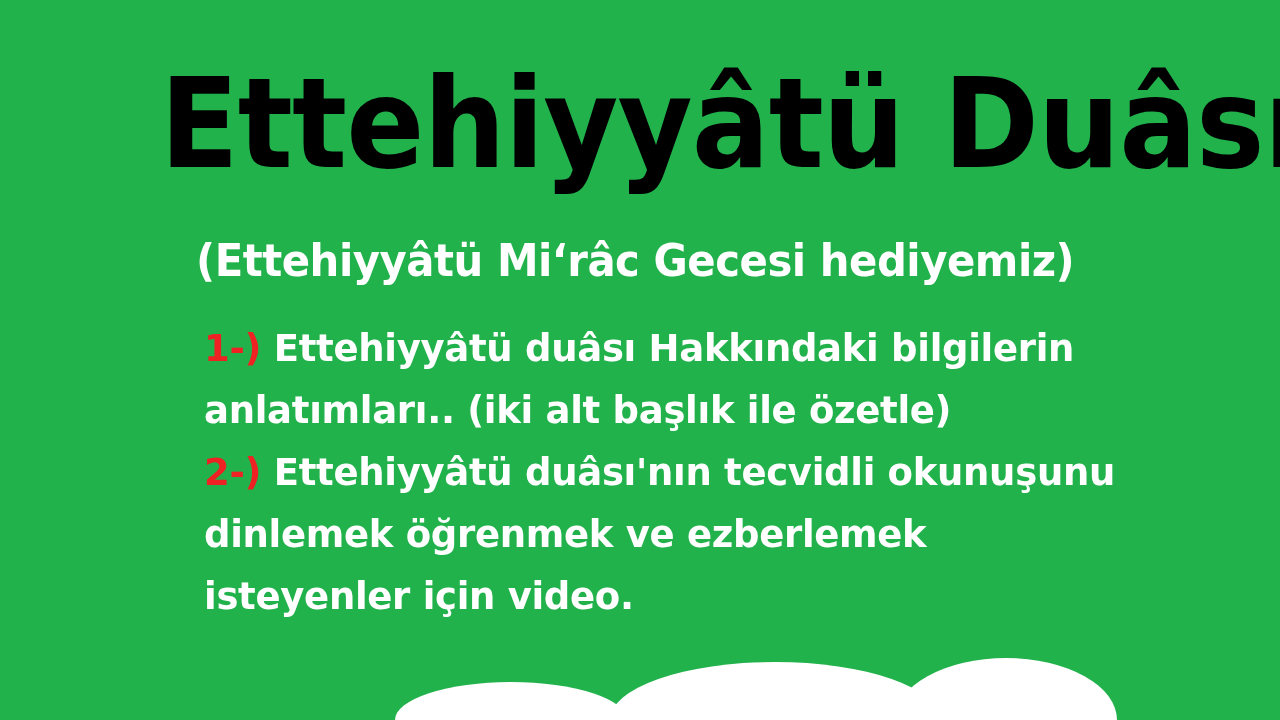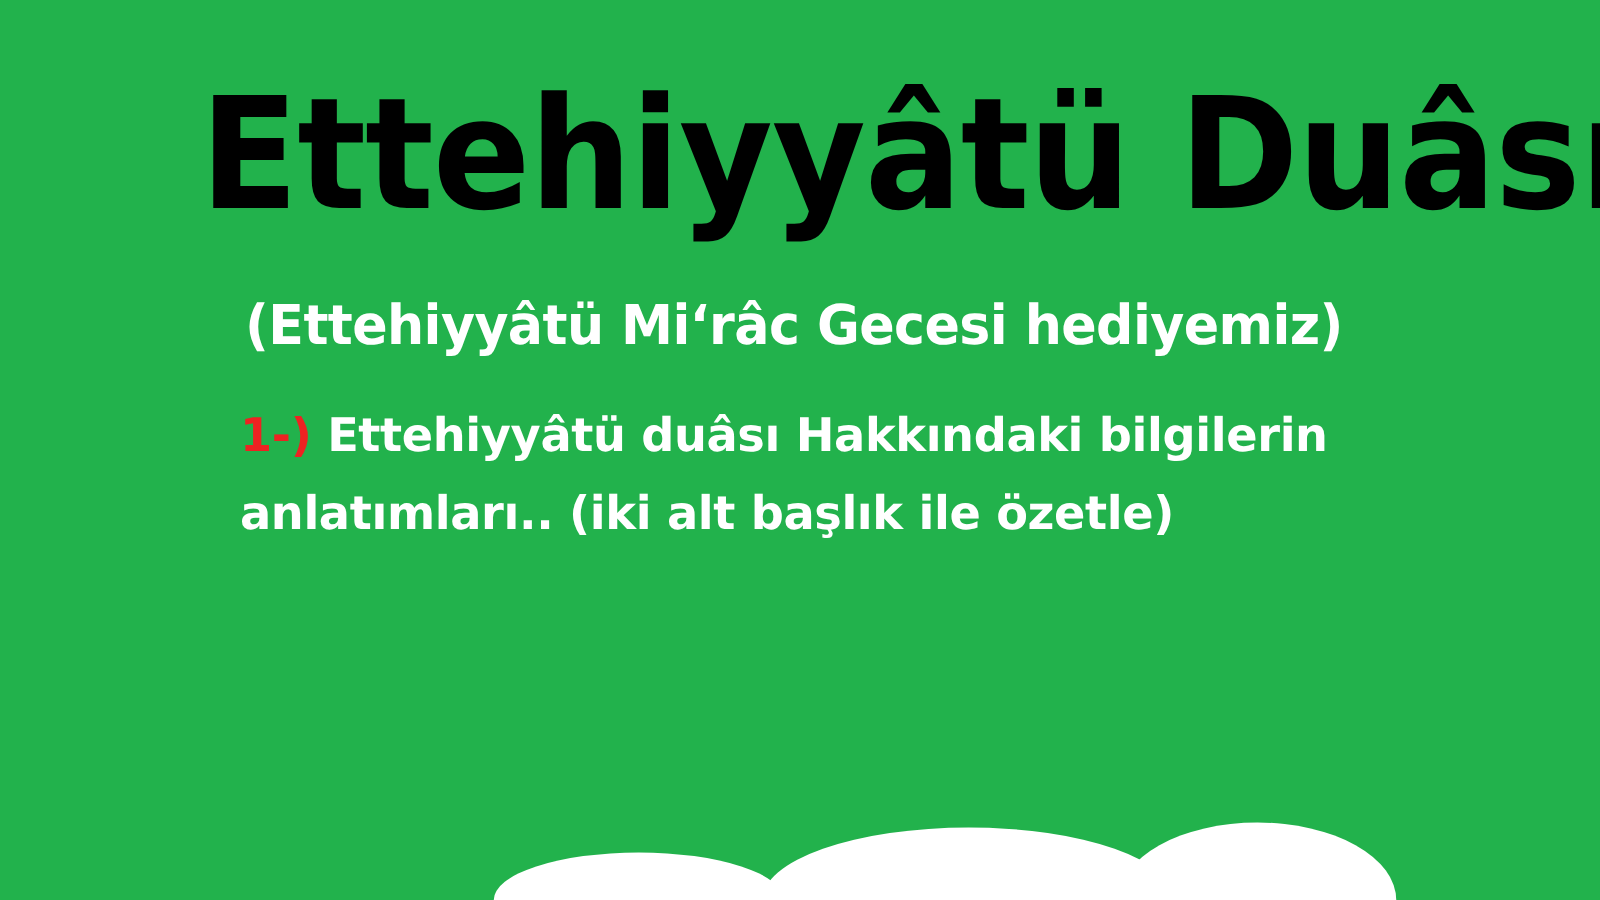--- a/index.html
+++ b/index.html
@@ -84,21 +84,21 @@
     line-height: 1.15;
     letter-spacing: -0.5px;
     transform: scaleX(0.95);
     transform-origin: left center;
     white-space: nowrap;
   }
 
   
   #body-text {
     position: absolute;
-    left: 192px;
+    left: 204px;
     top: 318px;
     width: 930px;
     color: #ffffff;
     font-family: "DejaVu Sans", "Liberation Sans", sans-serif;
     font-size: 37px;
     font-weight: 700;
     line-height: 62px;
     letter-spacing: -0.3px;
   }
   .body-item {
@@ -118,20 +118,23 @@
 <div id="poster">
 
   <h1 id="title">Ettehiyyâtü Duâsı</h1>
 
   <p id="subtitle">(Ettehiyyâtü Mi‘râc Gecesi hediyemiz)</p>
 
   <div id="body-text">
     <p class="body-item">
       <span class="marker">1-)</span><span class="body-content"> Ettehiyyâtü duâsı Hakkındaki bilgilerin anlatımları.. (iki alt başlık ile özetle)</span>
     </p>
+    <p class="body-item">
+      <span class="marker">2-)</span><span class="body-content"> Ettehiyyâtü duâsı'nın tecvidli okunuşunu dinlemek öğrenmek ve ezberlemek isteyenler için video.</span>
+    </p>
   </div>
 
   <div id="bottom-shapes">
     <div class="arc" id="arc-left"></div>
     <div class="arc" id="arc-center"></div>
     <div class="arc" id="arc-right"></div>
   </div>
 
 </div>
 

